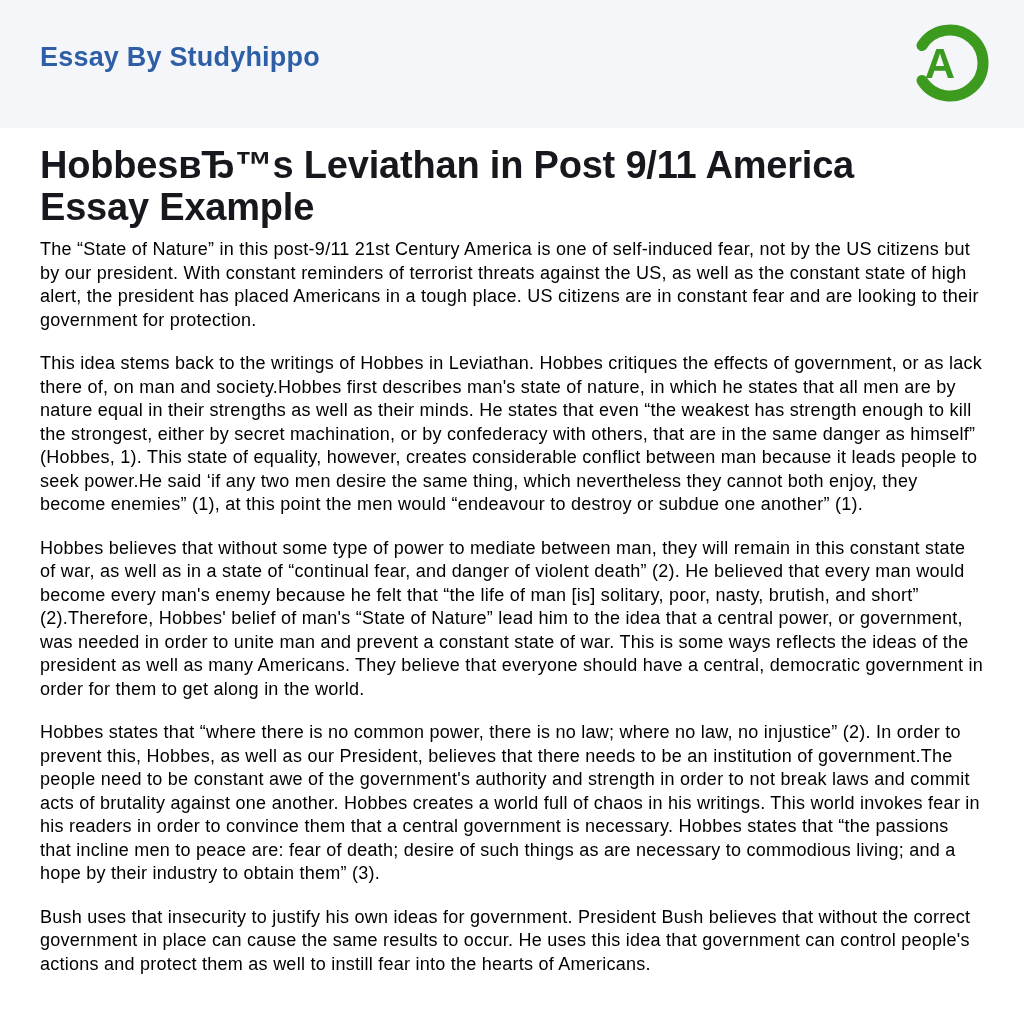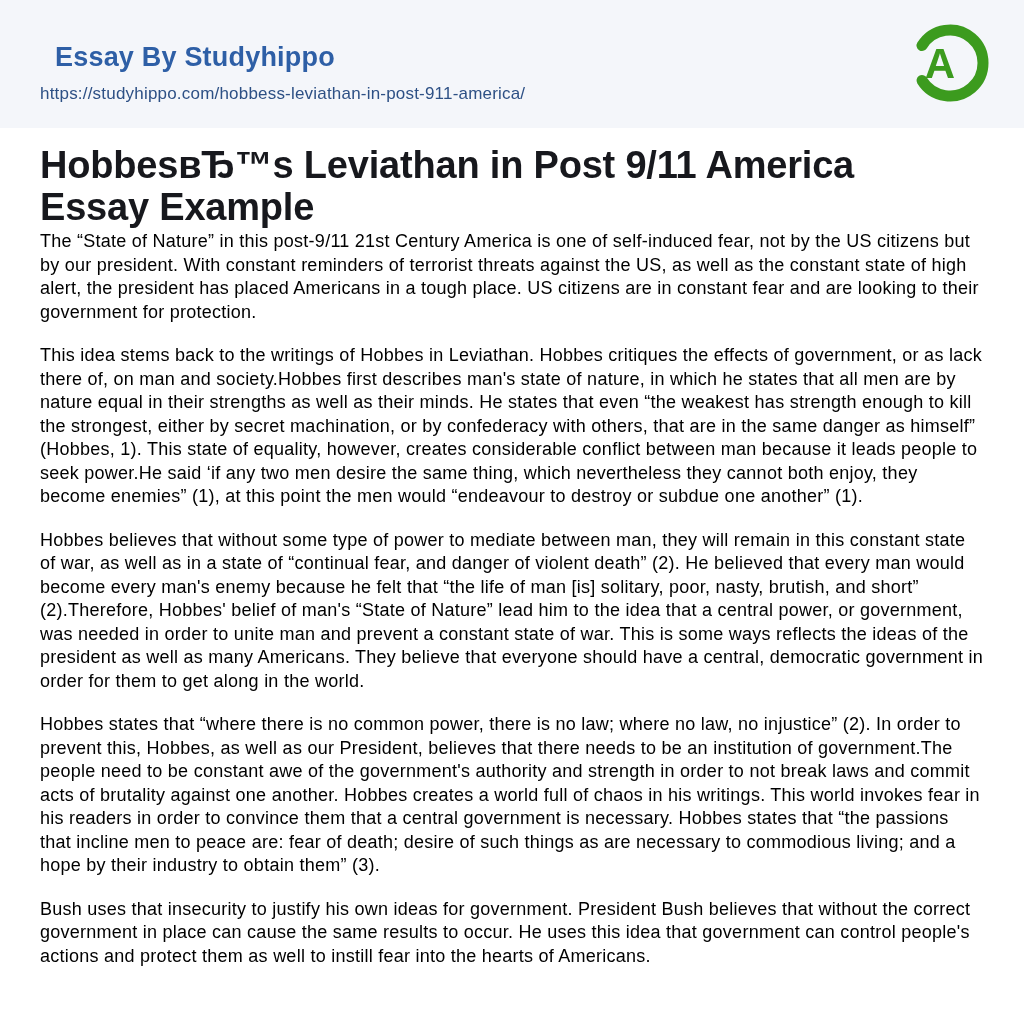--- a/index.html
+++ b/index.html
@@ -12,21 +12,21 @@
 
   .site-header {
     position: relative;
     width: 1024px;
     height: 128px;
     background: #f4f6fa;
     padding: 0 40px;
   }
   .site-title {
     position: absolute;
-    left: 55px;
+    left: 40px;
     top: 42px;
     font-size: 27px;
     font-weight: 700;
     color: #2e5fa6;
     letter-spacing: 0.2px;
     text-align: center;
   }
   .site-url {
     position: absolute;
     left: 40px;
@@ -48,37 +48,36 @@
   .content {
     padding: 16px 40px 0 40px;
   }
   .article-title {
     font-size: 38px;
     line-height: 42px;
     font-weight: 800;
     color: #17181d;
     letter-spacing: -0.2px;
     max-width: 900px;
-    margin-bottom: 2px;
+    margin-bottom: 10px;
   }
   .essay p {
     font-size: 18px;
     line-height: 23.5px;
     letter-spacing: 0.25px;
     color: #000000;
     max-width: 944px;
     margin-bottom: 20px;
   }
 </style>
 </head>
 <body>
 
 <header class="site-header">
   <div class="site-title">Essay By Studyhippo</div>
-  <div class="site-url">https://studyhippo.com/hobbess-leviathan-in-post-911-america/</div>
   <div class="logo">
     <svg viewBox="0 0 84 84" xmlns="http://www.w3.org/2000/svg" aria-hidden="true">
       <path d="M 14.02 24.51 A 33 33 0 1 1 14.02 59.49" fill="none" stroke="#3c9b1e" stroke-width="11" stroke-linecap="round"></path>
       <text x="32" y="57" text-anchor="middle" font-family="Liberation Sans, sans-serif" font-size="42" font-weight="bold" fill="#3c9b1e">A</text>
     </svg>
   </div>
 </header>
 
 <main class="content">
   <h1 class="article-title">HobbesвЂ™s Leviathan in Post 9/11 America Essay Example</h1>

